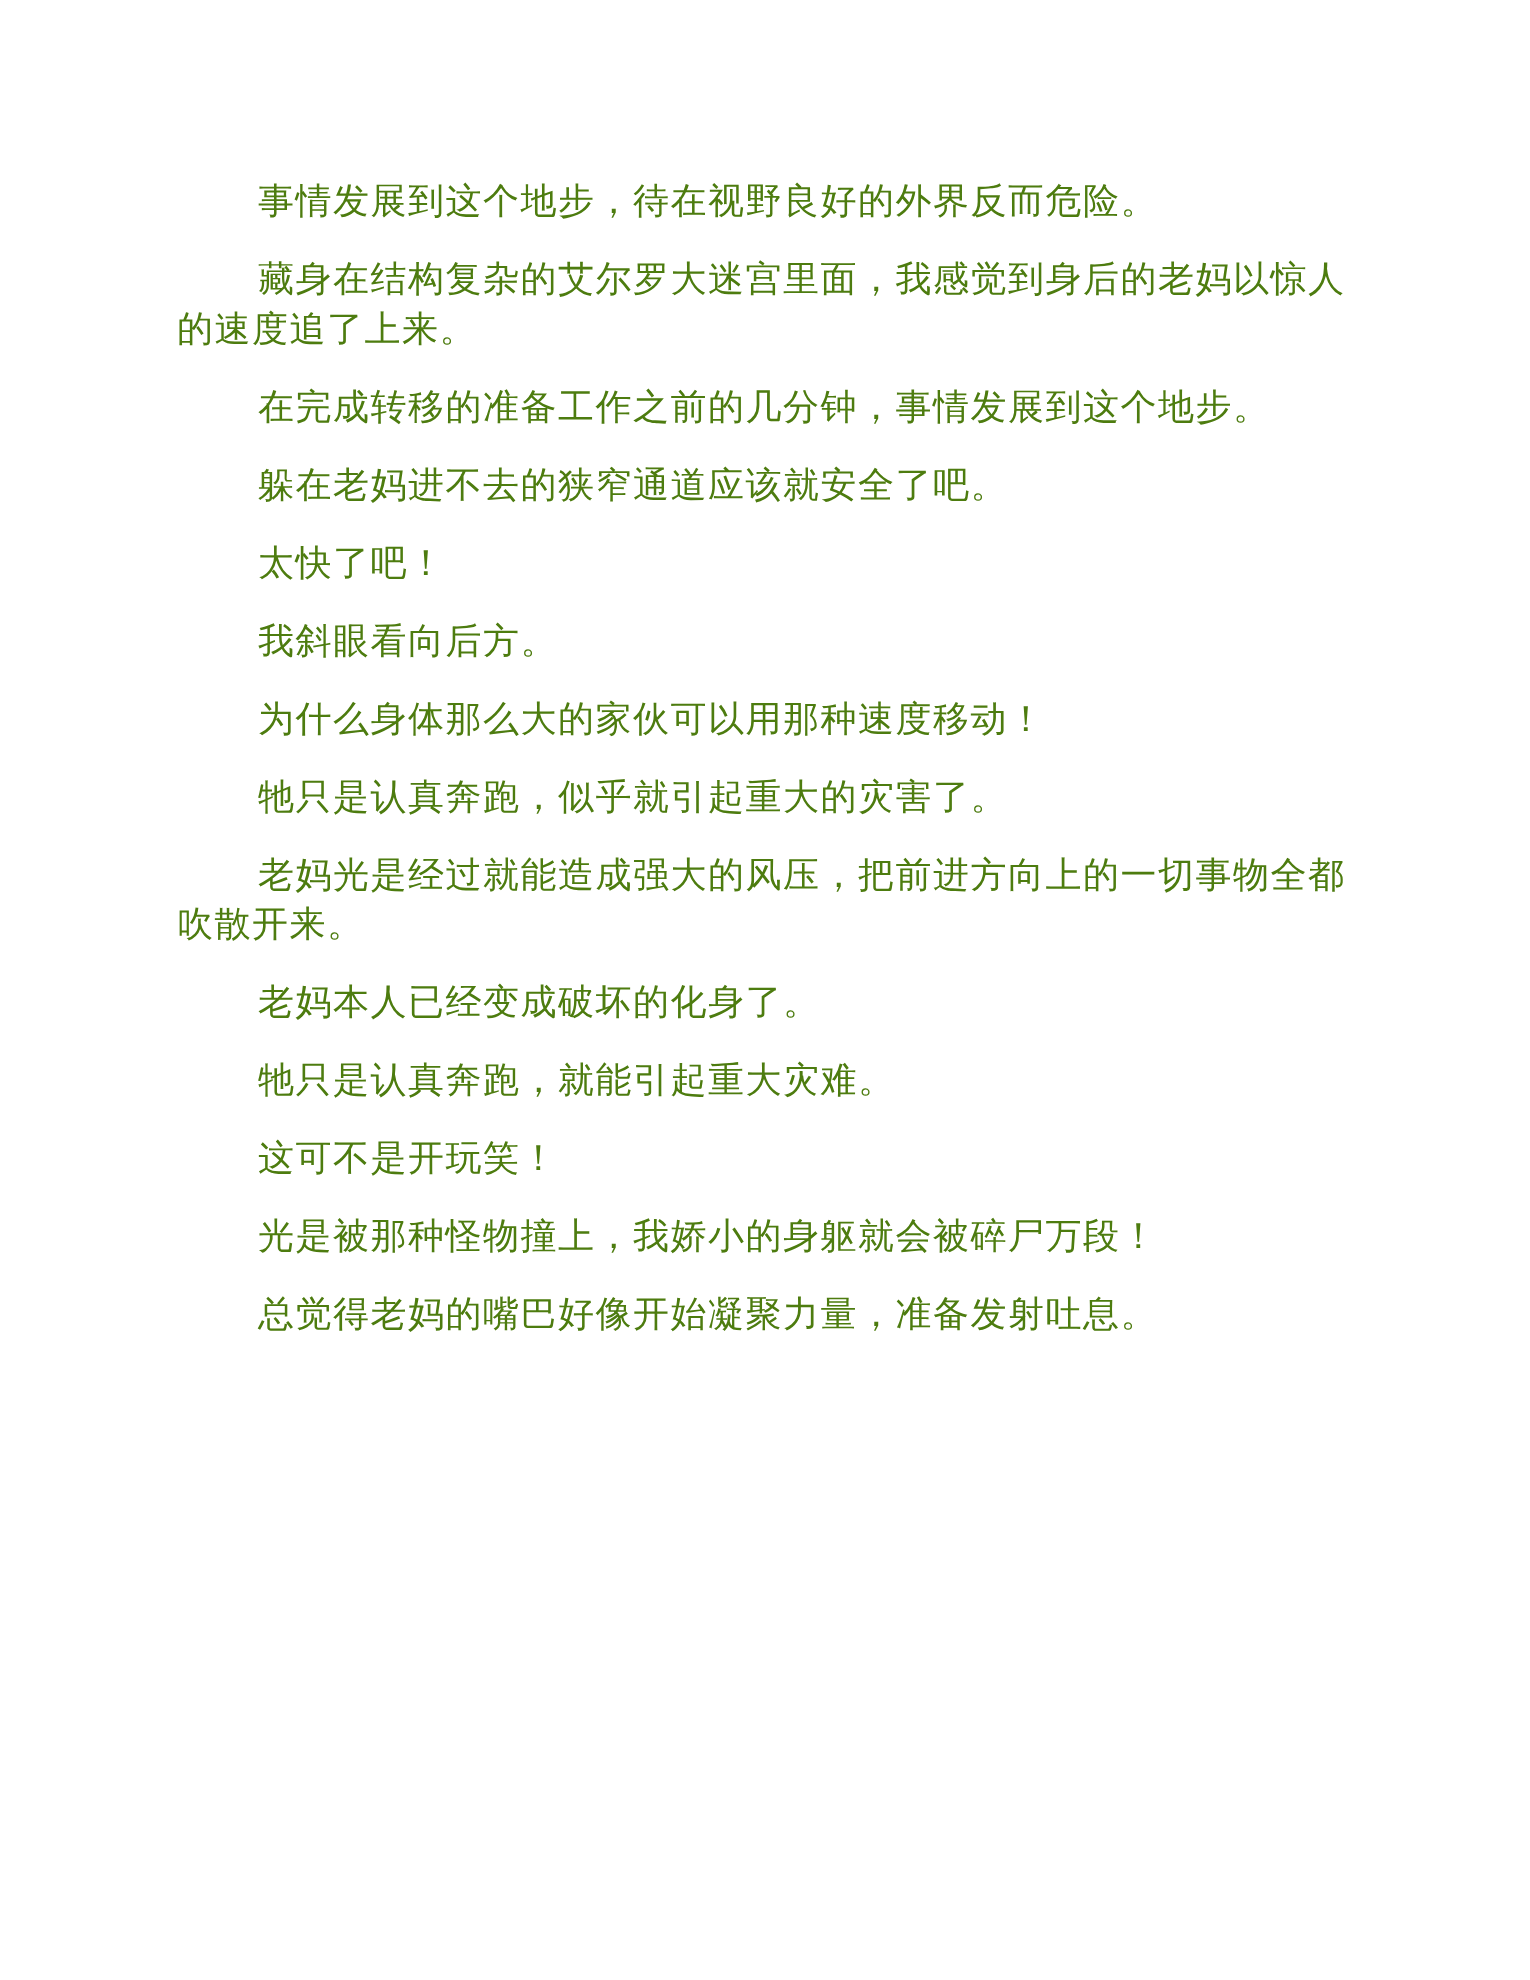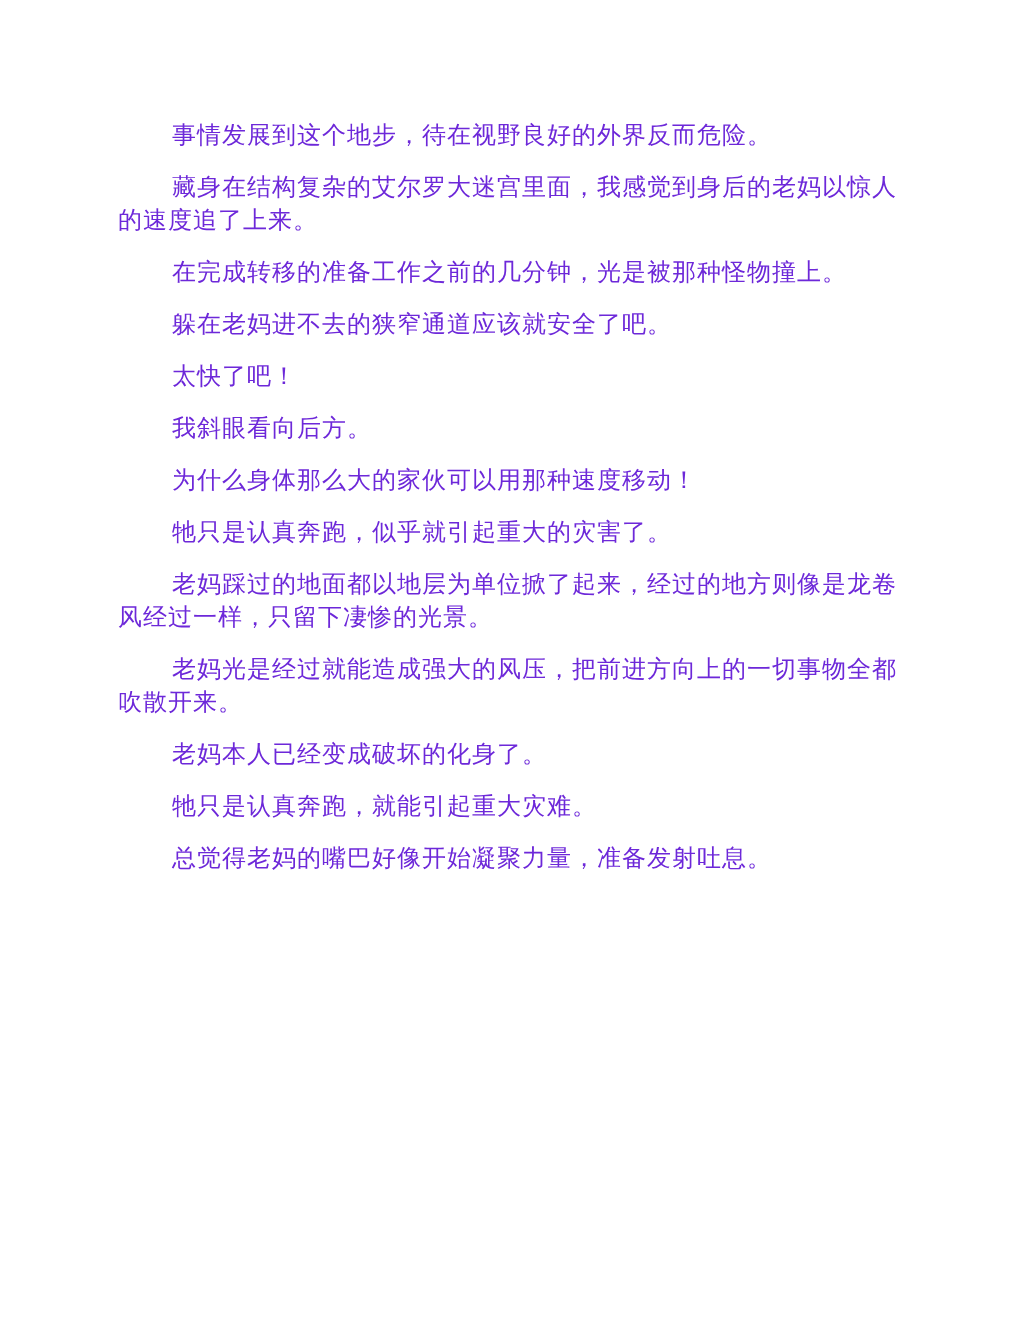--- a/index.html
+++ b/index.html
@@ -15,39 +15,40 @@
   .page {
     box-sizing: border-box;
     width: 1020px;
     height: 1320px;
     padding: 119px 112px 0 118px;
     background: #ffffff;
     font-family: "Liberation Serif", "DejaVu Serif", serif;
     font-size: 24px;
     line-height: 33px;
     letter-spacing: 1px;
-    color: #6d28d9;
+    color: #4d7c0f;
   }
   .page p {
     margin: 0 0 19px 0;
     text-indent: 54px;
     text-align: left;
     word-break: break-all;
   }
 </style>
 </head>
 <body>
 
 <div class="page">
   <p>事情发展到这个地步，待在视野良好的外界反而危险。</p>
   <p>藏身在结构复杂的艾尔罗大迷宫里面，我感觉到身后的老妈以惊人的速度追了上来。</p>
-  <p>在完成转移的准备工作之前的几分钟，光是被那种怪物撞上。</p>
+  <p>在完成转移的准备工作之前的几分钟，事情发展到这个地步。</p>
   <p>躲在老妈进不去的狭窄通道应该就安全了吧。</p>
   <p>太快了吧！</p>
   <p>我斜眼看向后方。</p>
   <p>为什么身体那么大的家伙可以用那种速度移动！</p>
   <p>牠只是认真奔跑，似乎就引起重大的灾害了。</p>
-  <p>老妈踩过的地面都以地层为单位掀了起来，经过的地方则像是龙卷风经过一样，只留下凄惨的光景。</p>
   <p>老妈光是经过就能造成强大的风压，把前进方向上的一切事物全都吹散开来。</p>
   <p>老妈本人已经变成破坏的化身了。</p>
   <p>牠只是认真奔跑，就能引起重大灾难。</p>
+  <p>这可不是开玩笑！</p>
+  <p>光是被那种怪物撞上，我娇小的身躯就会被碎尸万段！</p>
   <p>总觉得老妈的嘴巴好像开始凝聚力量，准备发射吐息。</p>
 </div>
 
 </body></html>

